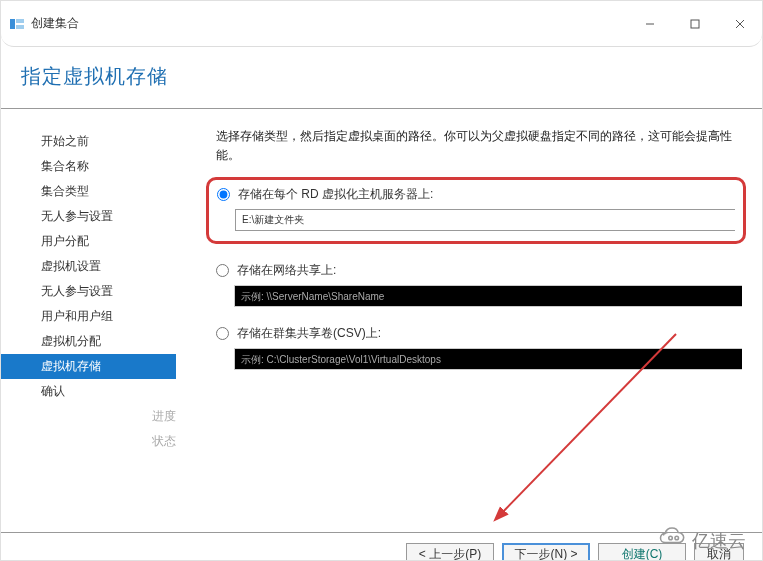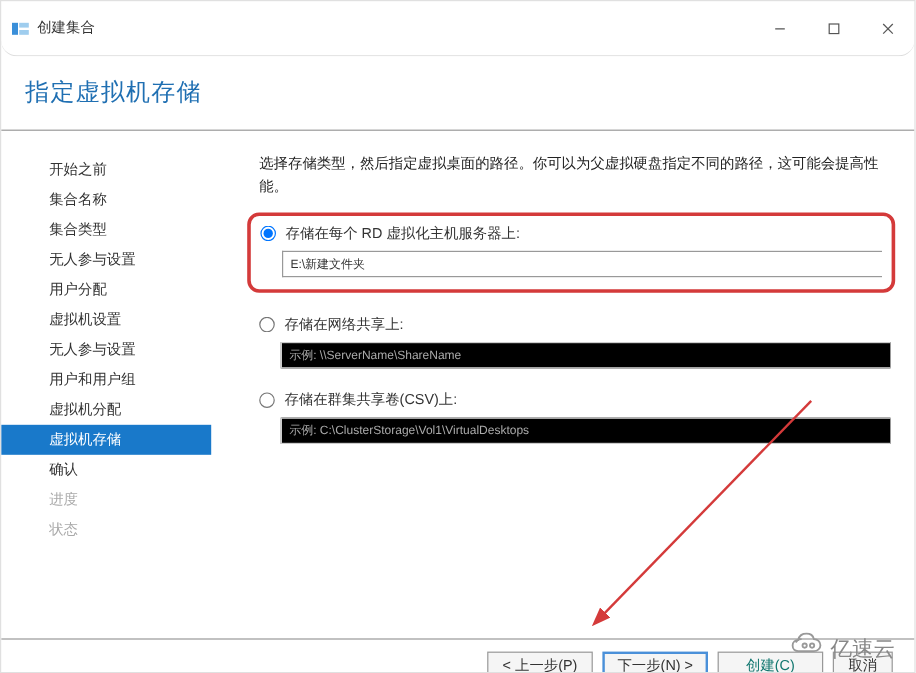--- a/index.html
+++ b/index.html
@@ -49,21 +49,21 @@
       padding: 4px 0 4px 40px;
       font-size: 12px;
       color: #333;
       cursor: pointer;
       white-space: nowrap;
     }
     .sidebar-item.active {
       background: #1979ca;
       color: #fff;
     }
-    .sidebar-item.dim { color: #aaa; }
+    .sidebar-item.dim { color: #aaa; text-align: right; }
 
     .content {
       flex: 1;
       padding: 18px 20px 0 40px;
       position: relative;
     }
     .desc { font-size: 12px; color: #222; line-height: 1.6; }
 
     .section { margin-top: 18px; }
     .section.highlighted {

